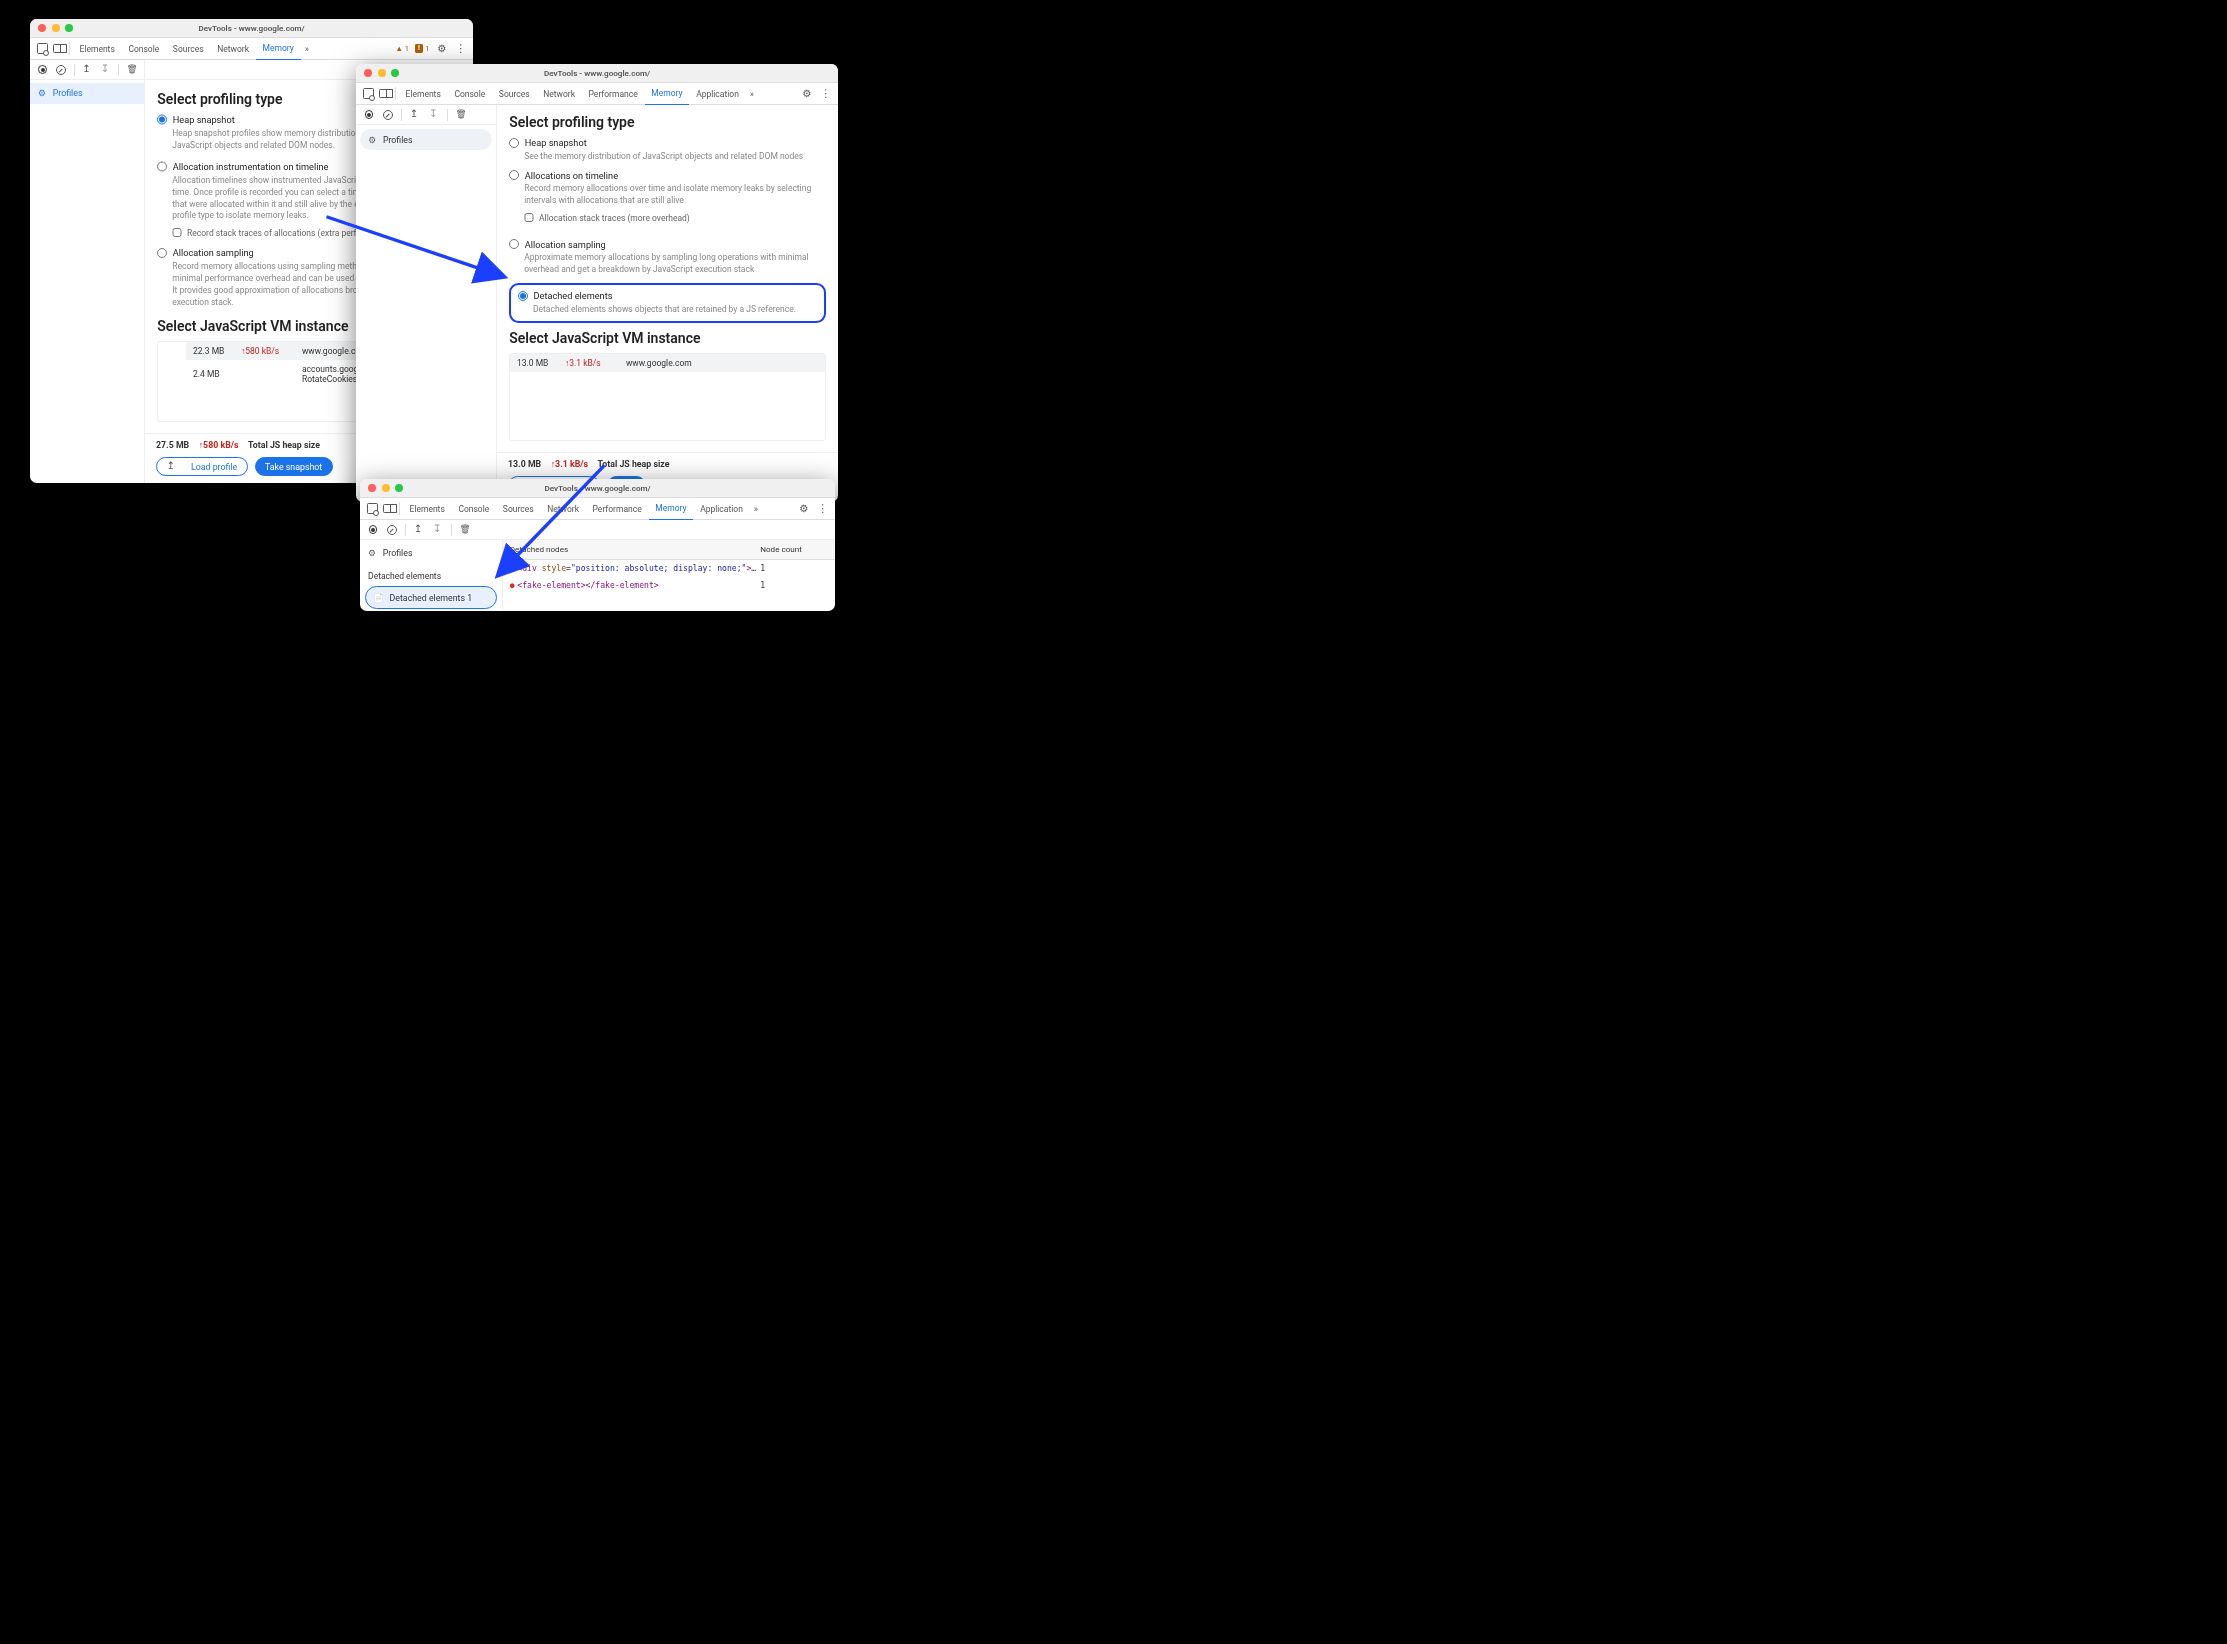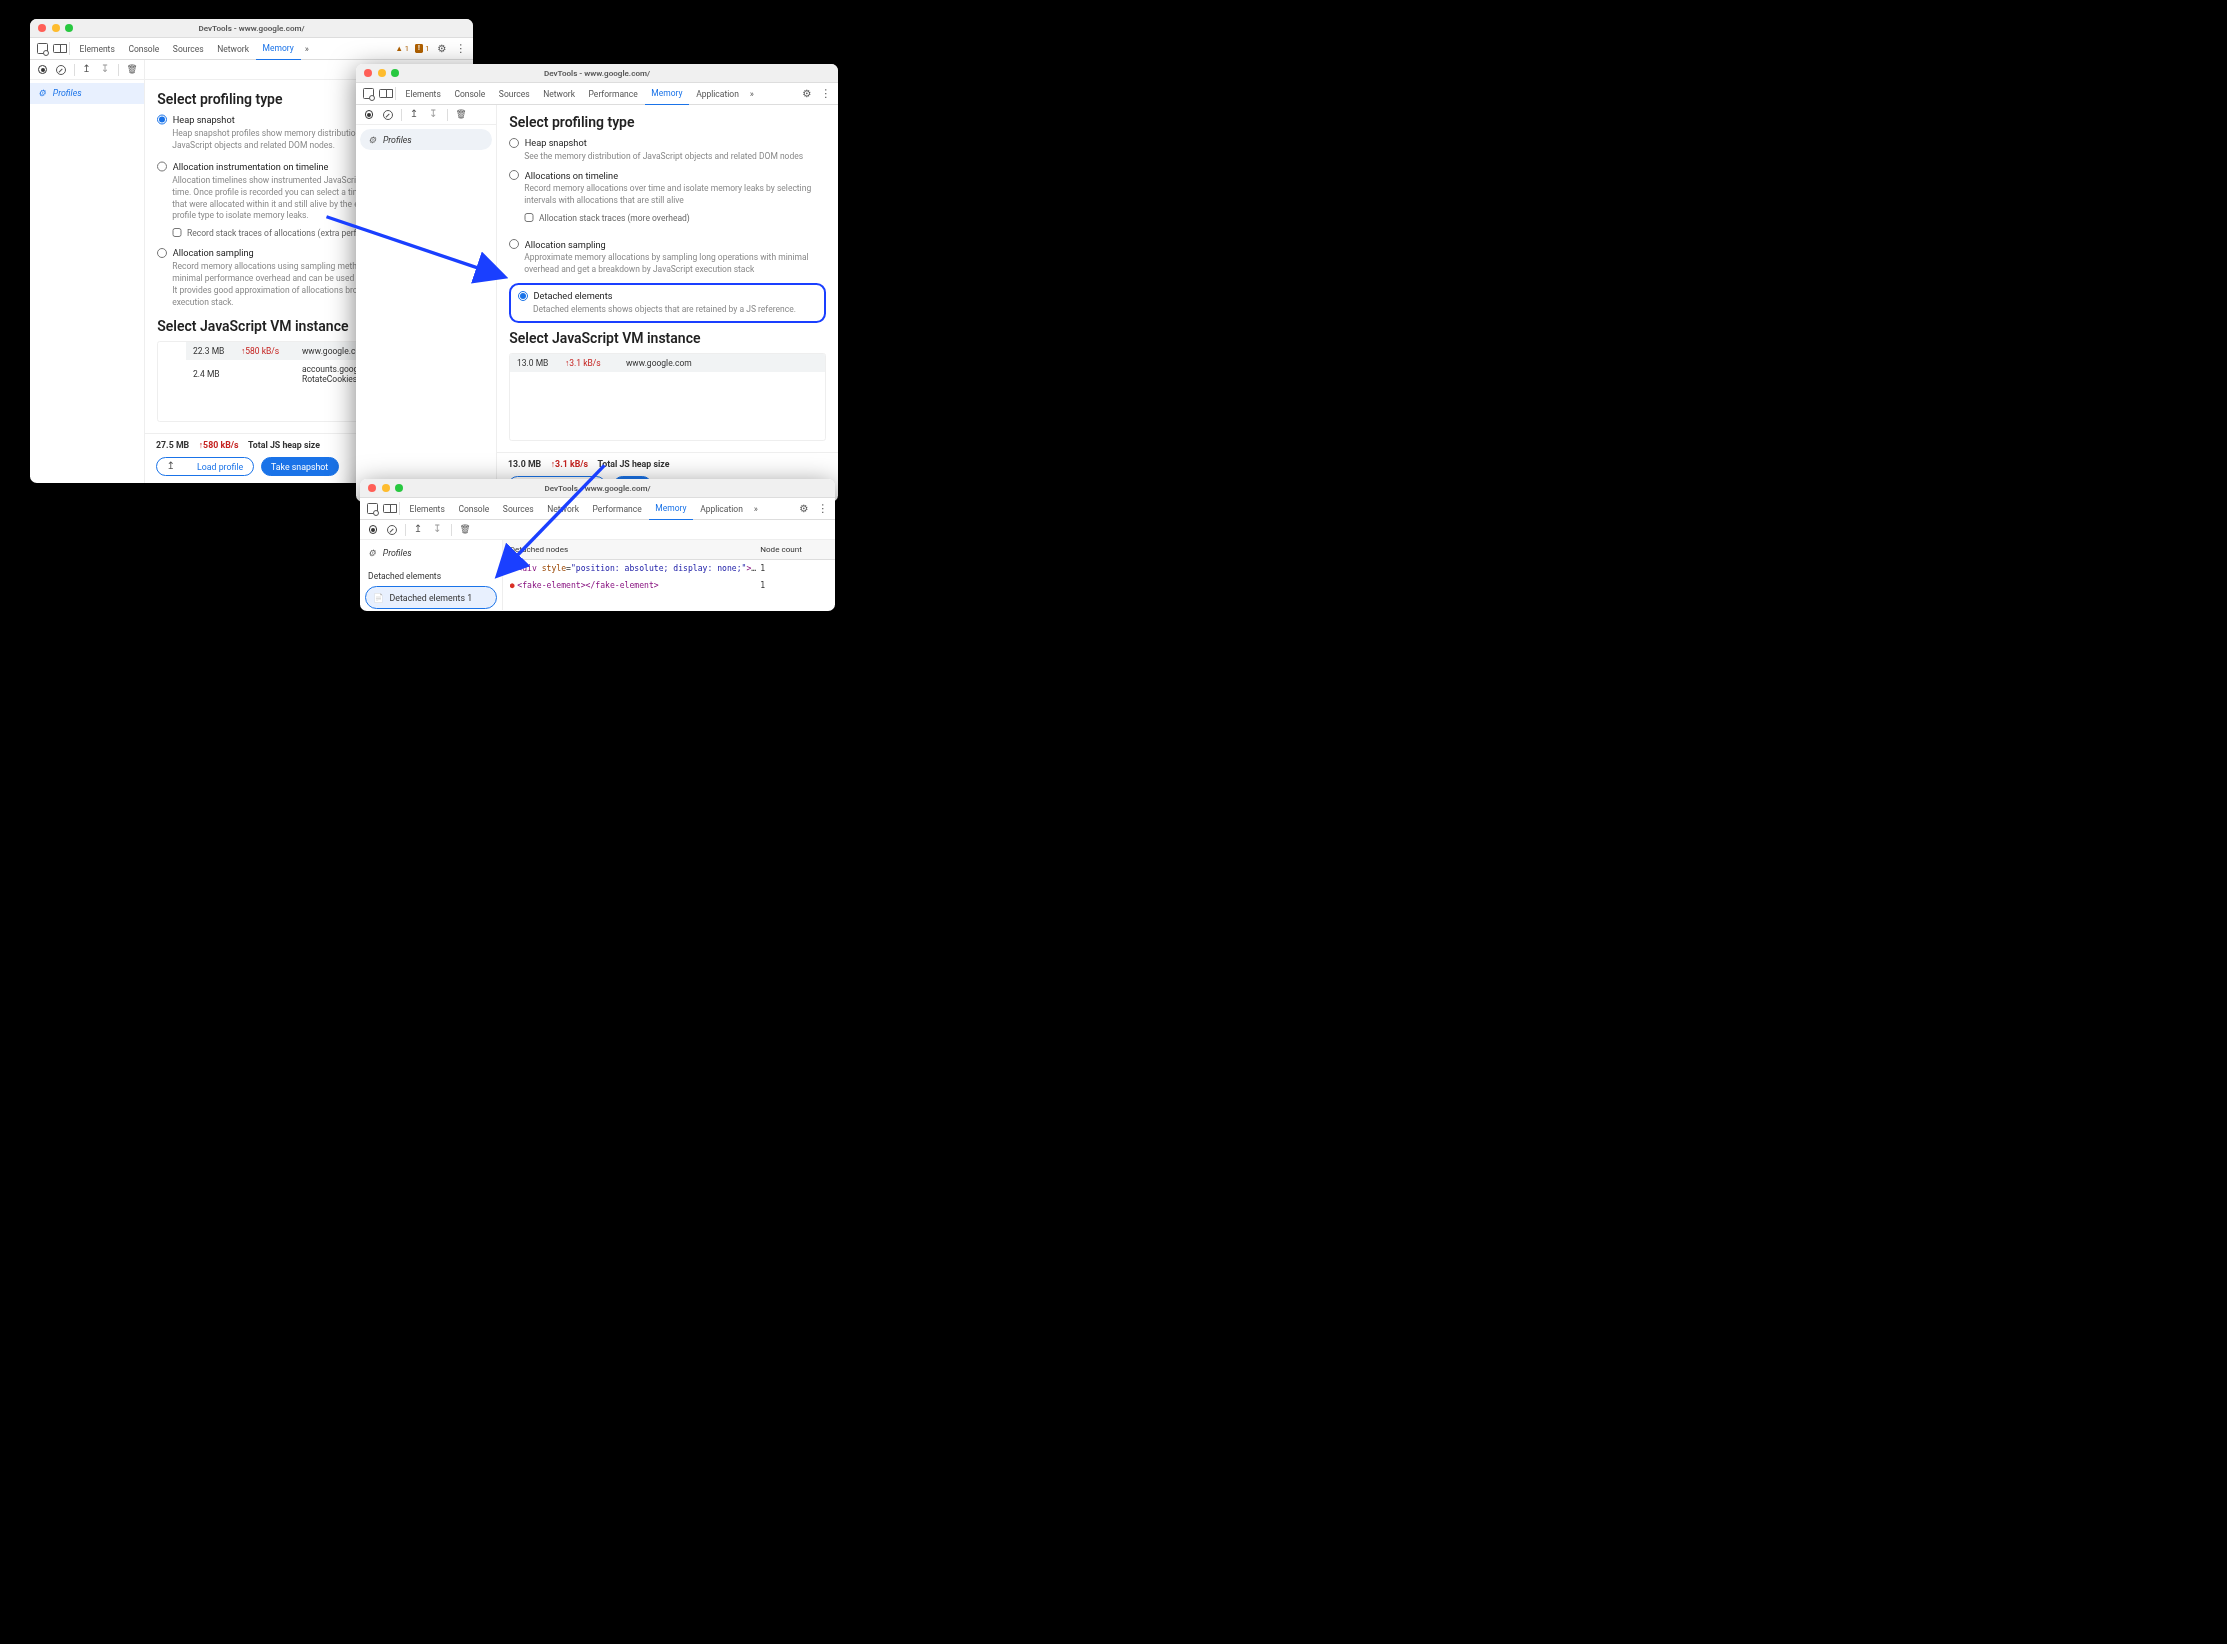--- a/index.html
+++ b/index.html
@@ -97,21 +97,20 @@
     color: #555;
   }
   .toolbar .sep { width:0.7px; height:12.2px; background:#ddd; margin:0 2.7px; }
   .side-item {
     display: flex; align-items: flex-start; gap: 6.8px;
     padding: 5.4px 8.1px;
     color: #1a73e8;
     background: #e8f0fe;
     border-radius: 0;
     margin-top: 2.7px;
-    font-style: italic;
   }
   .side-item.plain { color:#333; background:transparent; }
   .side-heading {
     padding: 6.8px 8.1px 4.1px;
     color: #333;
     font-size: 8.5px;
   }
   .side-sel {
     margin: 1.4px 5.4px;
     padding: 5.4px 6.8px;
@@ -172,21 +171,21 @@
   .footer {
     border-top: 0.7px solid #eee;
     padding: 6.8px 11px;
     display:flex; flex-direction:column; gap:6.8px;
   }
   .footline { display:flex; gap:9.5px; align-items:center; font-size:8.8px; }
   .footline .rate { color:#c5221f; }
   .footline .rate::before { content:"↑"; }
   .footbtns { display:flex; gap:6.8px; }
   .btn {
-    display:inline-flex; align-items:center; gap:21px;
+    display:inline-flex; align-items:center; gap:15px;
     height: 19px; padding: 0 9.5px;
     border-radius: 9.5px;
     font-size: 8.8px;
     cursor:pointer;
     border: 0.7px solid #1a73e8;
   }
   .btn.outline { background:#fff; color:#1a73e8; }
   .btn.solid { background:#1a73e8; color:#fff; border-color:#1a73e8; }
   
   .i { display:inline-block; }

